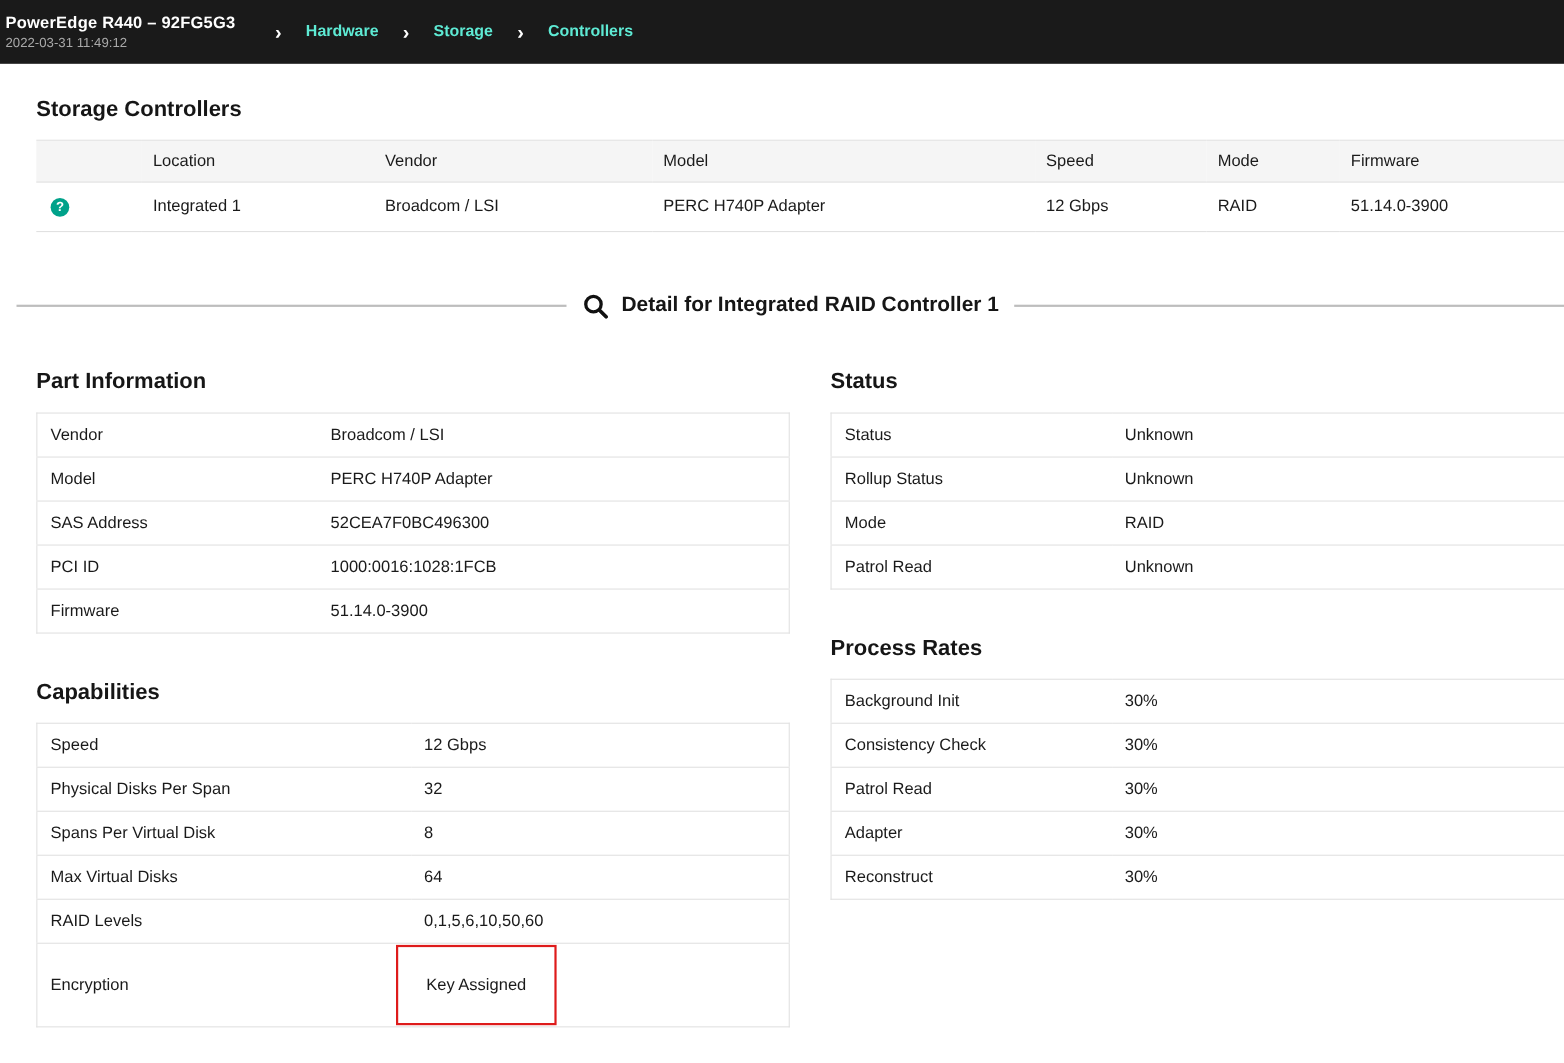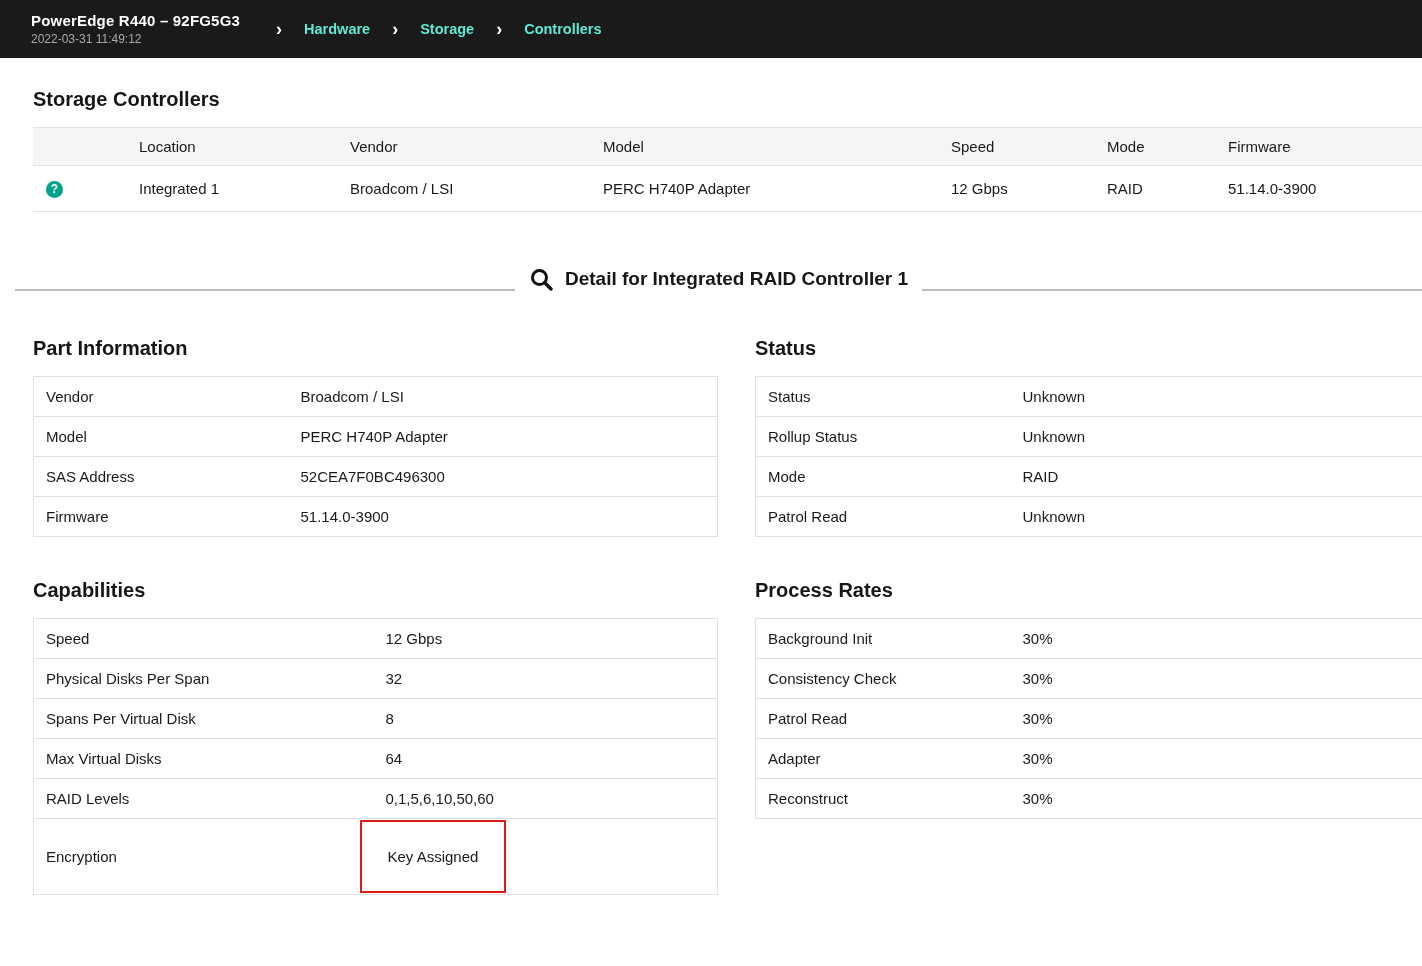--- a/index.html
+++ b/index.html
@@ -6,21 +6,21 @@
   html,body { margin:0; padding:0; }
   body {
     width:1422px; height:966px; background:#ffffff;
     font-family:"Liberation Sans", sans-serif; color:#1a1a1a;
     overflow:hidden;
   }
 
   
   .topbar {
     height:58px; background:#1a1a1a; color:#fff;
-    display:flex; align-items:center; padding:0 31px;
+    display:flex; align-items:center; padding:0 5px;
   }
   .title-block { display:flex; flex-direction:column; cursor:pointer; }
   .sys-title { font-size:15px; font-weight:bold; letter-spacing:.2px; }
   .sys-time { font-size:12px; color:#a9a9a9; margin-top:3px; }
   .breadcrumbs { display:flex; align-items:center; margin-left:14px; }
   .crumb { font-size:14.5px; font-weight:bold; color:#5eead4; cursor:pointer; }
   .crumb-sep { font-size:18px; font-weight:bold; color:#fff; margin:0 22px; line-height:1; }
 
   
   .page { padding-left:33px; }
@@ -43,21 +43,21 @@
   .col-mode { width:121px; }
   .help-icon {
     display:inline-flex; align-items:center; justify-content:center;
     width:17px; height:17px; border-radius:50%;
     background:#00a28a; color:#fff; font-size:12px; font-weight:bold;
     margin-left:3px; cursor:pointer;
   }
 
   
   .detail-divider {
-    display:flex; align-items:flex-end; margin:55px 0 40px 0;
+    display:flex; align-items:center; margin:55px 0 40px 0;
   }
   .divider-line { flex:1; height:2px; background:#bdbdbd; }
   .divider-line.left { margin-left:-18px; }
   .divider-center { display:flex; align-items:center; padding:0 14px; }
   .divider-center svg { margin-right:12px; }
   .divider-title { font-size:19px; font-weight:bold; color:#161616; }
 
   
   .detail-grid {
     display:grid; grid-template-columns:685px 1fr; column-gap:37px;
@@ -151,20 +151,24 @@
             </tr>
             <tr>
               <td class="kv-label">Model</td>
               <td class="kv-value">PERC H740P Adapter</td>
             </tr>
             <tr>
               <td class="kv-label">SAS Address</td>
               <td class="kv-value">52CEA7F0BC496300</td>
             </tr>
             <tr>
+              <td class="kv-label">PCI ID</td>
+              <td class="kv-value">1000:0016:1028:1FCB</td>
+            </tr>
+            <tr>
               <td class="kv-label">Firmware</td>
               <td class="kv-value">51.14.0-3900</td>
             </tr>
           </tbody>
       </table>
     </section>
 
     <section class="detail-section">
       <h2 class="section-title">Capabilities</h2>
       <table class="kv-table wide-label">

